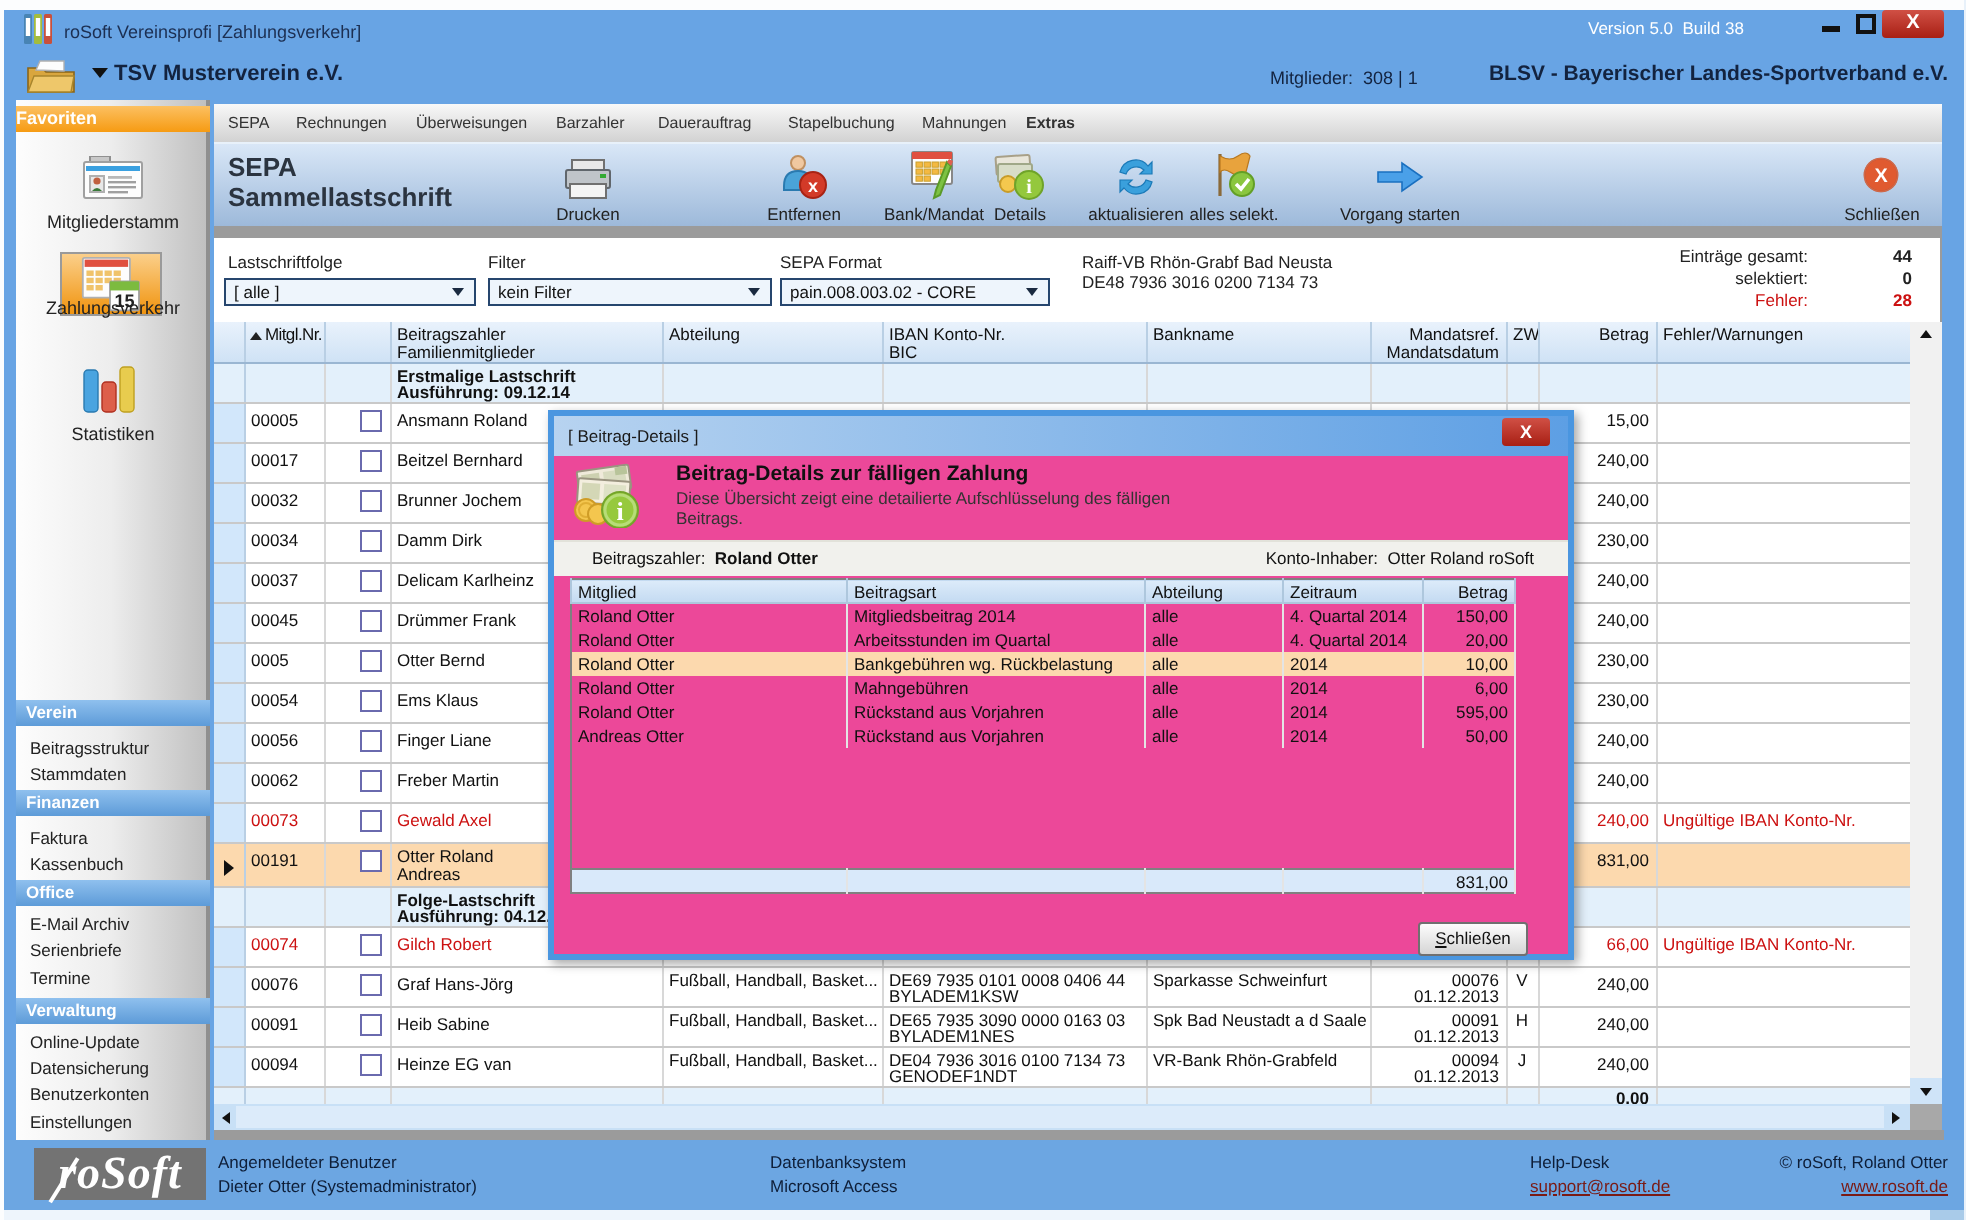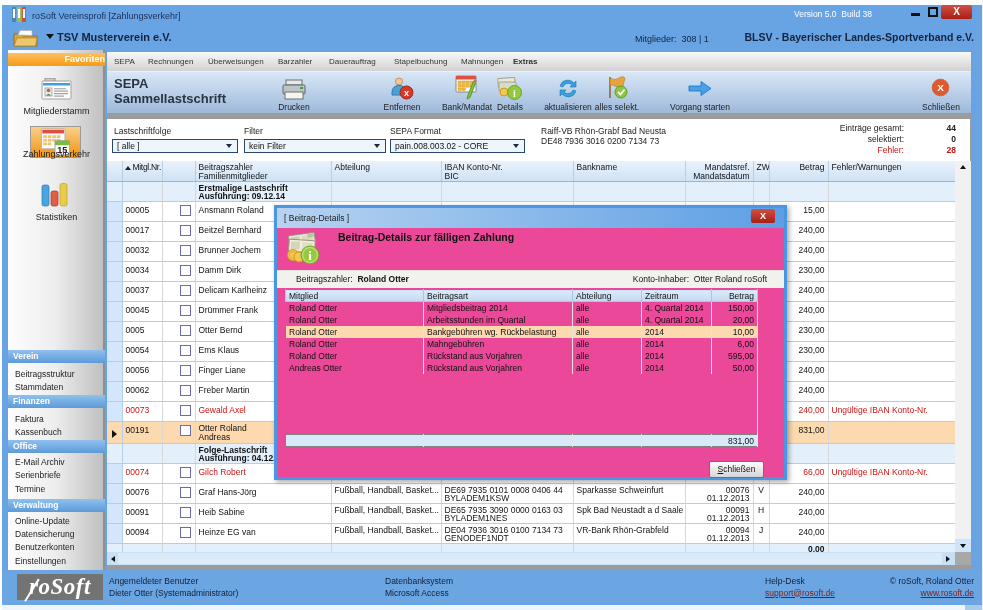--- a/index.html
+++ b/index.html
@@ -15,21 +15,21 @@
 #btn-close { left:941px; top:5px; width:31px; height:14px; background:linear-gradient(#d05045,#a81f14); border-radius:2px; color:#fff; font-weight:bold; font-size:10px; text-align:center; line-height:14px; }
 #tsv { left:57px; top:31px; color:#13233f; font-size:11px; font-weight:bold; }
 #mitglieder { left:635px; top:34px; color:#13233f; font-size:9px; }
 #blsv { right:9px; top:31px; color:#13233f; font-size:10.5px; font-weight:bold; }
 #appicon { left:12px; top:6px; width:14px; height:17px; }
 #foldericon { left:13px; top:29px; width:25px; height:18px; }
 #folderarr { left:46px; top:34px; width:0; height:0; border-left:4px solid transparent; border-right:4px solid transparent; border-top:5px solid #111; }
 
 
 #sidebar { left:8px; top:50px; width:97px; height:520px; background:linear-gradient(to right,#fdfdfd 0%,#ededed 50%,#c0c0c0 100%); border-right:2px solid #8f8f8f; }
-#fav { left:0; top:3px; width:97px; height:13px; background:linear-gradient(#fcc061,#f69b13); color:#fff; font-weight:bold; font-size:9px; text-align:right; line-height:13px; }
+#fav { left:0; top:3px; width:97px; height:13px; background:linear-gradient(#fcc061,#f69b13); color:#fff; font-weight:bold; font-size:9px; text-align:left; line-height:13px; }
 .sideicon-label { width:97px; text-align:center; font-size:9px; color:#222; }
 .sechead { position:absolute; width:97px; height:13px; background:linear-gradient(#8fc0ee,#5d9bd8); color:#fff; font-weight:bold; font-size:8.5px; line-height:13px; padding-left:5px; }
 .secitem { position:absolute; width:97px; height:13px; font-size:8.5px; color:#222; line-height:13px; padding-left:7px; }
 
 
 #menubar { left:107px; top:52px; width:864px; height:19px; background:linear-gradient(#f8f8f8,#d2d2d2); }
 .menuitem { position:absolute; top:5px; font-size:8px; color:#333; }
 #toolbar { left:107px; top:71px; width:864px; height:42px; background:linear-gradient(#d9e7f7,#9db9da); border-top:1px solid #e8f1fa; }
 #tbtitle { left:7px; top:4px; font-size:13px; font-weight:bold; color:#2b3440; line-height:15px; }
 .tbtn { position:absolute; top:30px; width:80px; text-align:center; font-size:8.5px; color:#222; }
@@ -589,20 +589,21 @@
         <rect x="16" y="14" width="11" height="8" fill="#dee1c6"></rect>
       </g>
 <circle cx="7" cy="27" r="5.5" fill="#f4c64e" stroke="#cf9c26"></circle>
       <circle cx="7" cy="27" r="3.5" fill="none" stroke="#e0ae34"></circle>
 <circle cx="13" cy="29" r="5" fill="#f4c64e" stroke="#cf9c26"></circle>
 <circle cx="24" cy="27" r="9" fill="#96c93d" stroke="#74a42a"></circle>
       <circle cx="24" cy="27" r="7.5" fill="none" stroke="#b7dc78" stroke-width="1.5"></circle>
       <text x="24" y="32" font-size="13" font-weight="bold" fill="#fff" text-anchor="middle" font-family="Liberation Serif">i</text>
 </svg>
   <div class="abs" id="dlghead">Beitrag-Details zur fälligen Zahlung</div>
+  <div class="abs" id="dlgdesc">Diese Übersicht zeigt eine detailierte Aufschlüsselung des fälligen<br>Beitrags.</div>
   <div class="abs" id="dlgstrip">
       <span style="position:absolute; left:19px;">Beitragszahler:&nbsp; <b>Roland Otter</b></span>
       <span style="position:absolute; right:17px;">Konto-Inhaber:&nbsp; Otter Roland roSoft</span>
     </div>
   <div class="abs" id="dlgtablewrap">
   <table id="dgrid">
     <colgroup>
           <col style="width:138px">
           <col style="width:149px">
           <col style="width:69px">

